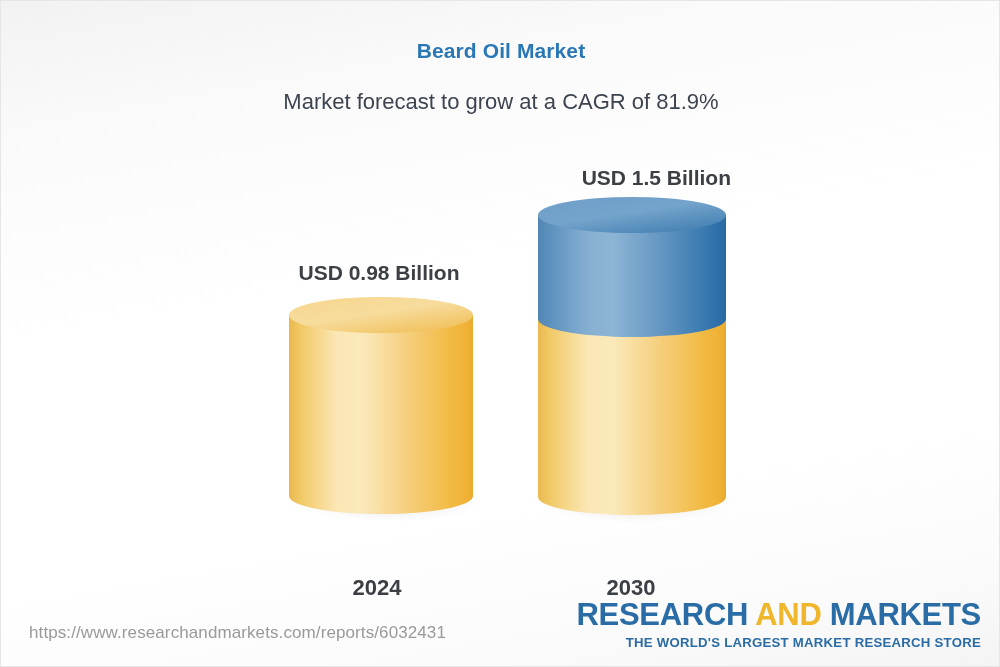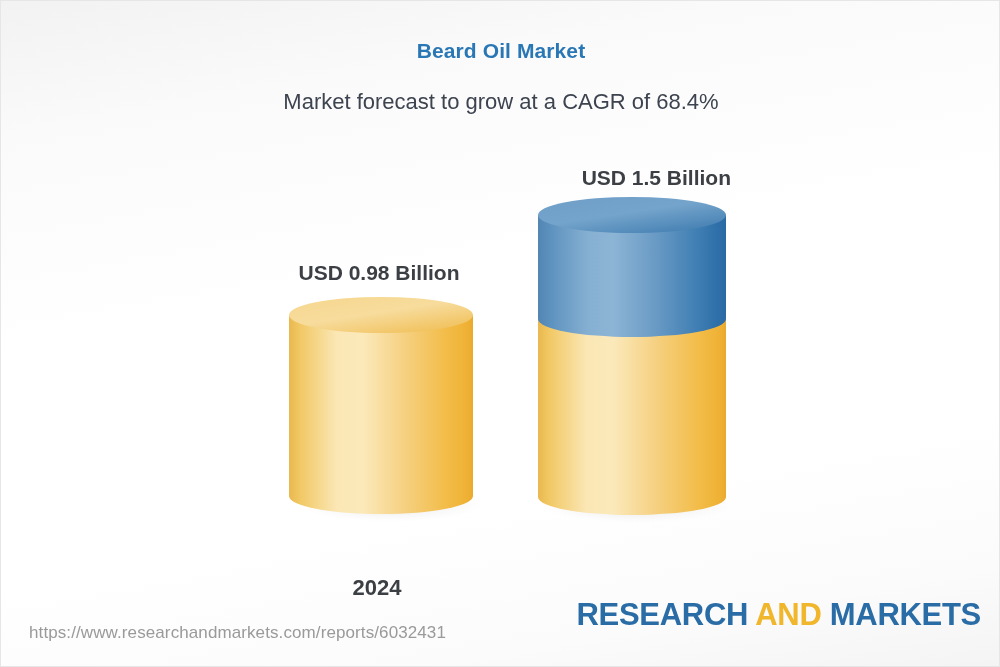--- a/index.html
+++ b/index.html
@@ -114,21 +114,21 @@
     letter-spacing: 0.25px;
     white-space: nowrap;
   }
 </style>
 </head>
 <body>
 
 <div class="canvas">
 
   <div class="chart-title">Beard Oil Market</div>
-  <div class="chart-subtitle">Market forecast to grow at a CAGR of 68.4%</div>
+  <div class="chart-subtitle">Market forecast to grow at a CAGR of 81.9%</div>
 
   <div class="plot">
 
     <div class="value-label" style="left:278px; top:260px; width:200px;">USD 0.98 Billion</div>
 
     <svg class="cylinder-svg" style="left:282px; top:296px;" width="196" height="230" viewBox="0 0 196 230">
       <defs>
         <linearGradient id="yellowBody" x1="0" y1="0" x2="1" y2="0">
           <stop offset="0%" stop-color="#eab84f"></stop>
           <stop offset="6%" stop-color="#f1c864"></stop>
@@ -200,22 +200,24 @@
 
       <ellipse cx="105" cy="308" rx="95" ry="18" fill="url(#shadow2)"></ellipse>
 
       <path d="M6,122 L6,300 A94,18 0 0 0 194,300 L194,122 Z" fill="url(#yellowBody2)"></path>
 
       <path d="M6,18 L6,122 A94,18 0 0 0 194,122 L194,18 Z" fill="url(#blueBody)"></path>
 
       <ellipse cx="100" cy="18" rx="94" ry="18" fill="url(#blueCap)"></ellipse>
     </svg>
 
+    <div class="cat-label" style="left:530px; top:532px; width:200px;">2030</div>
 
   </div>
 
   <div class="footer-url">https://www.researchandmarkets.com/reports/6032431</div>
 
   <div class="logo">
     <div class="logo-main"><span>RESEARCH </span><span class="logo-and">AND</span><span> MARKETS</span></div>
+    <div class="logo-tag">THE WORLD'S LARGEST MARKET RESEARCH STORE</div>
   </div>
 
 </div>
 
 </body></html>

